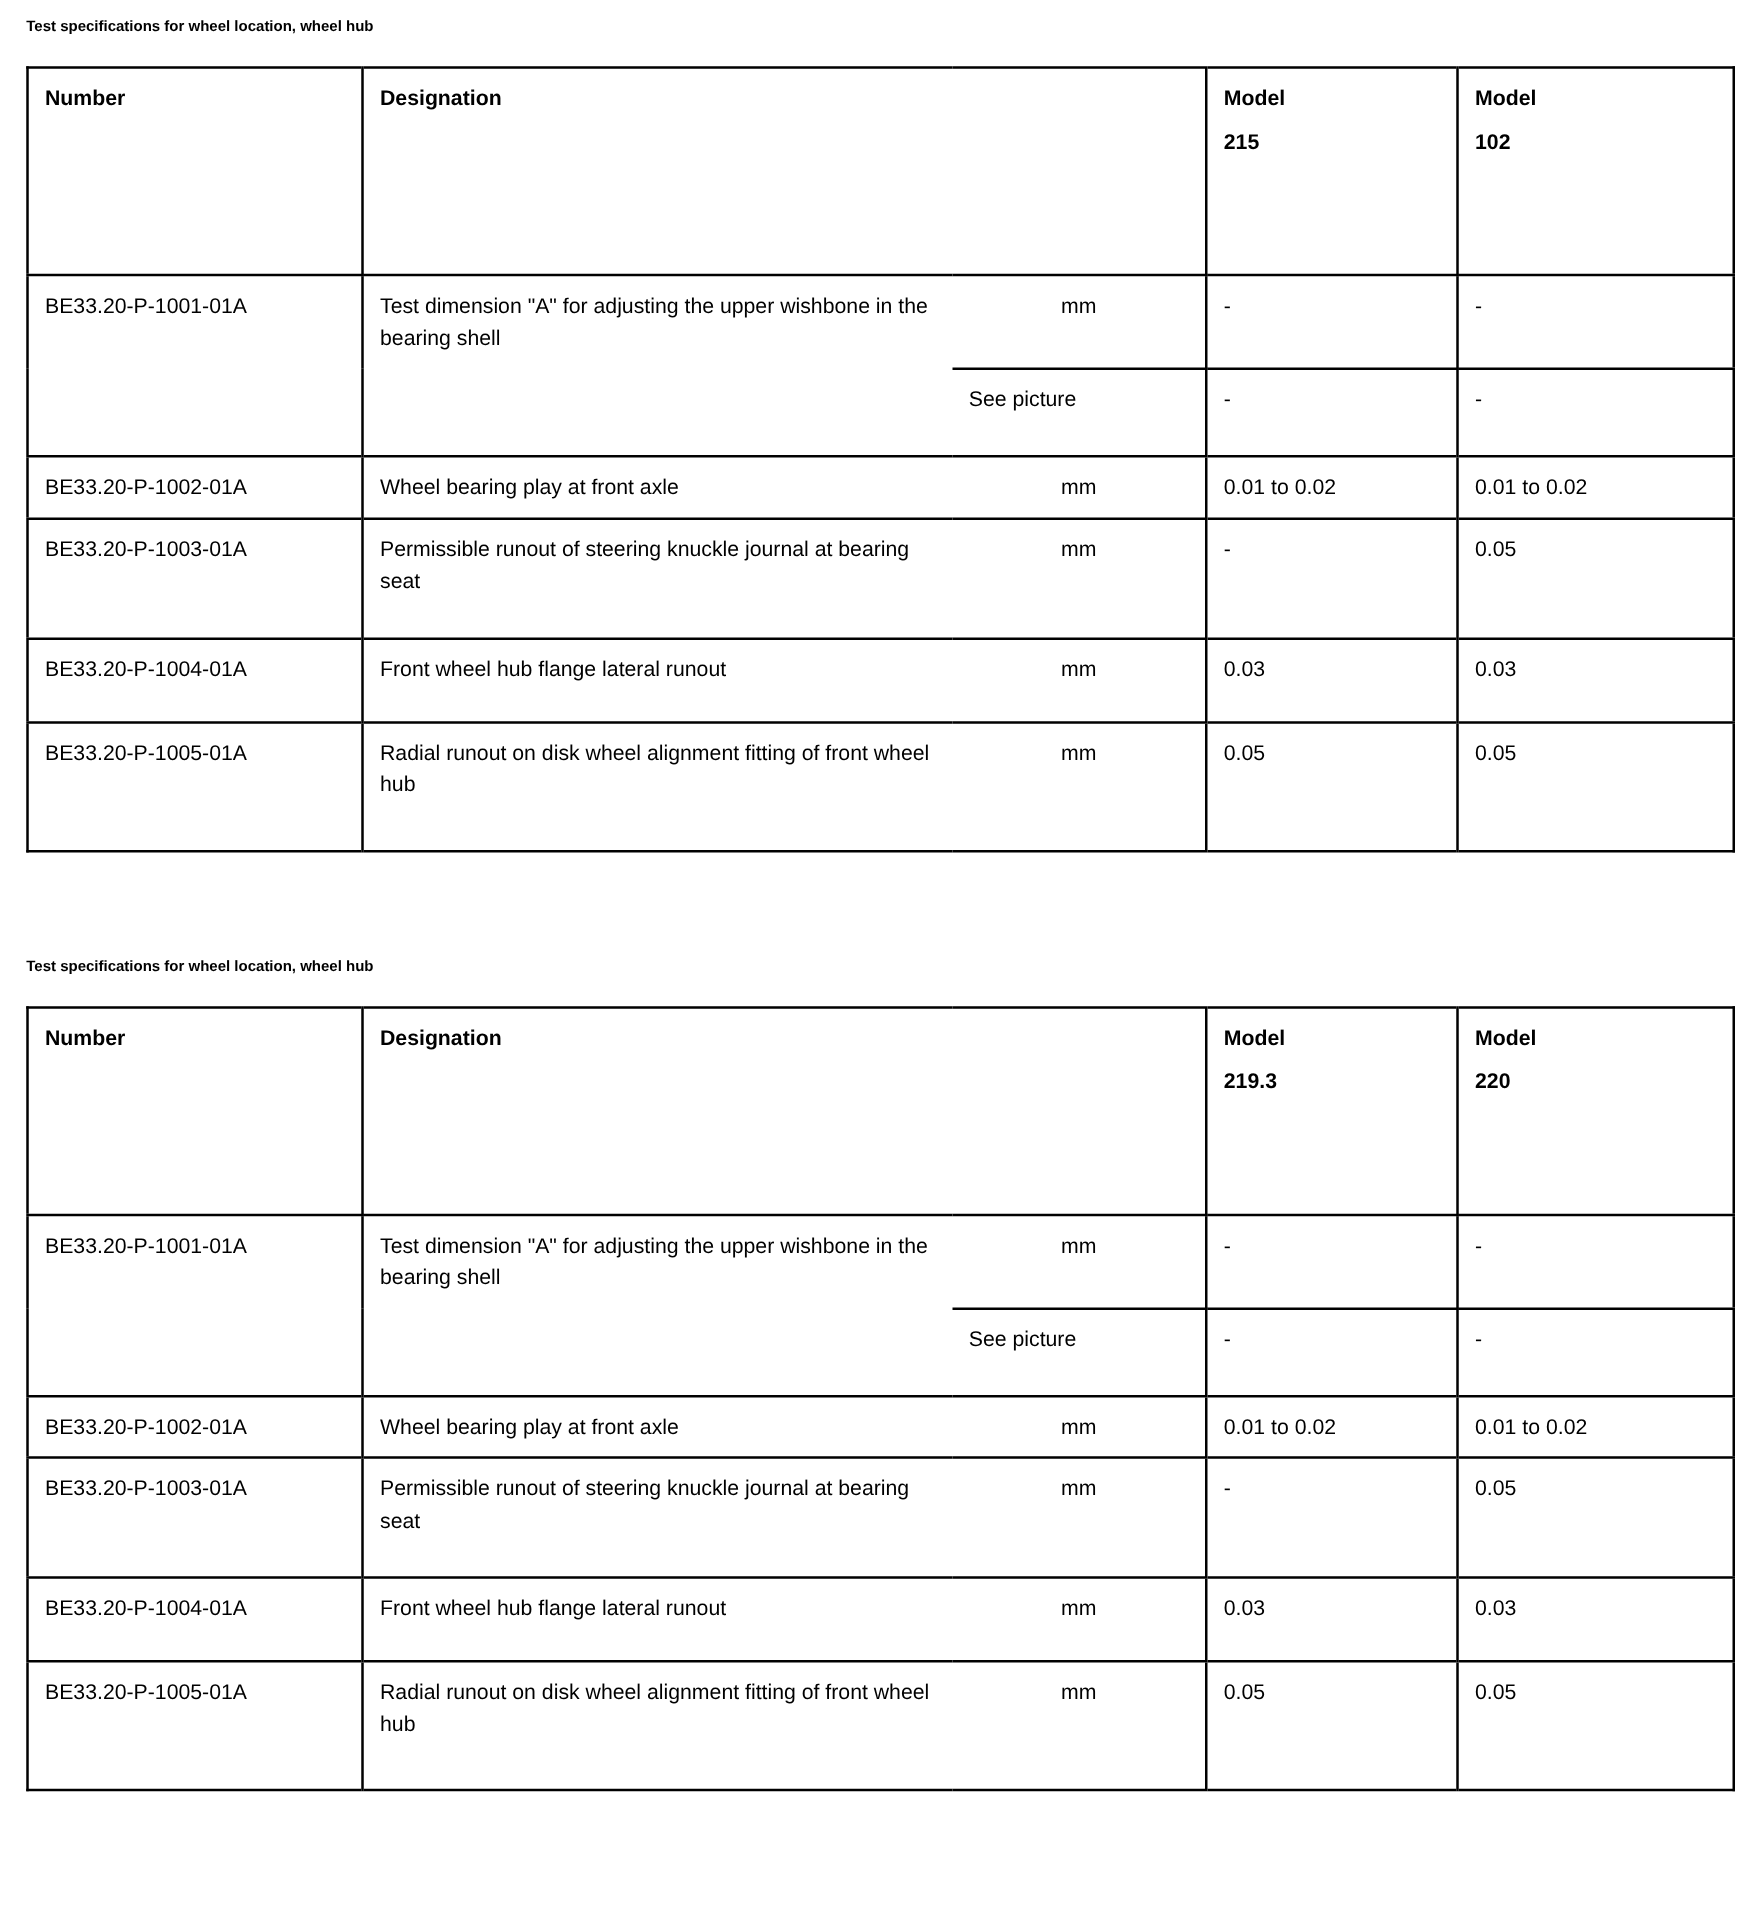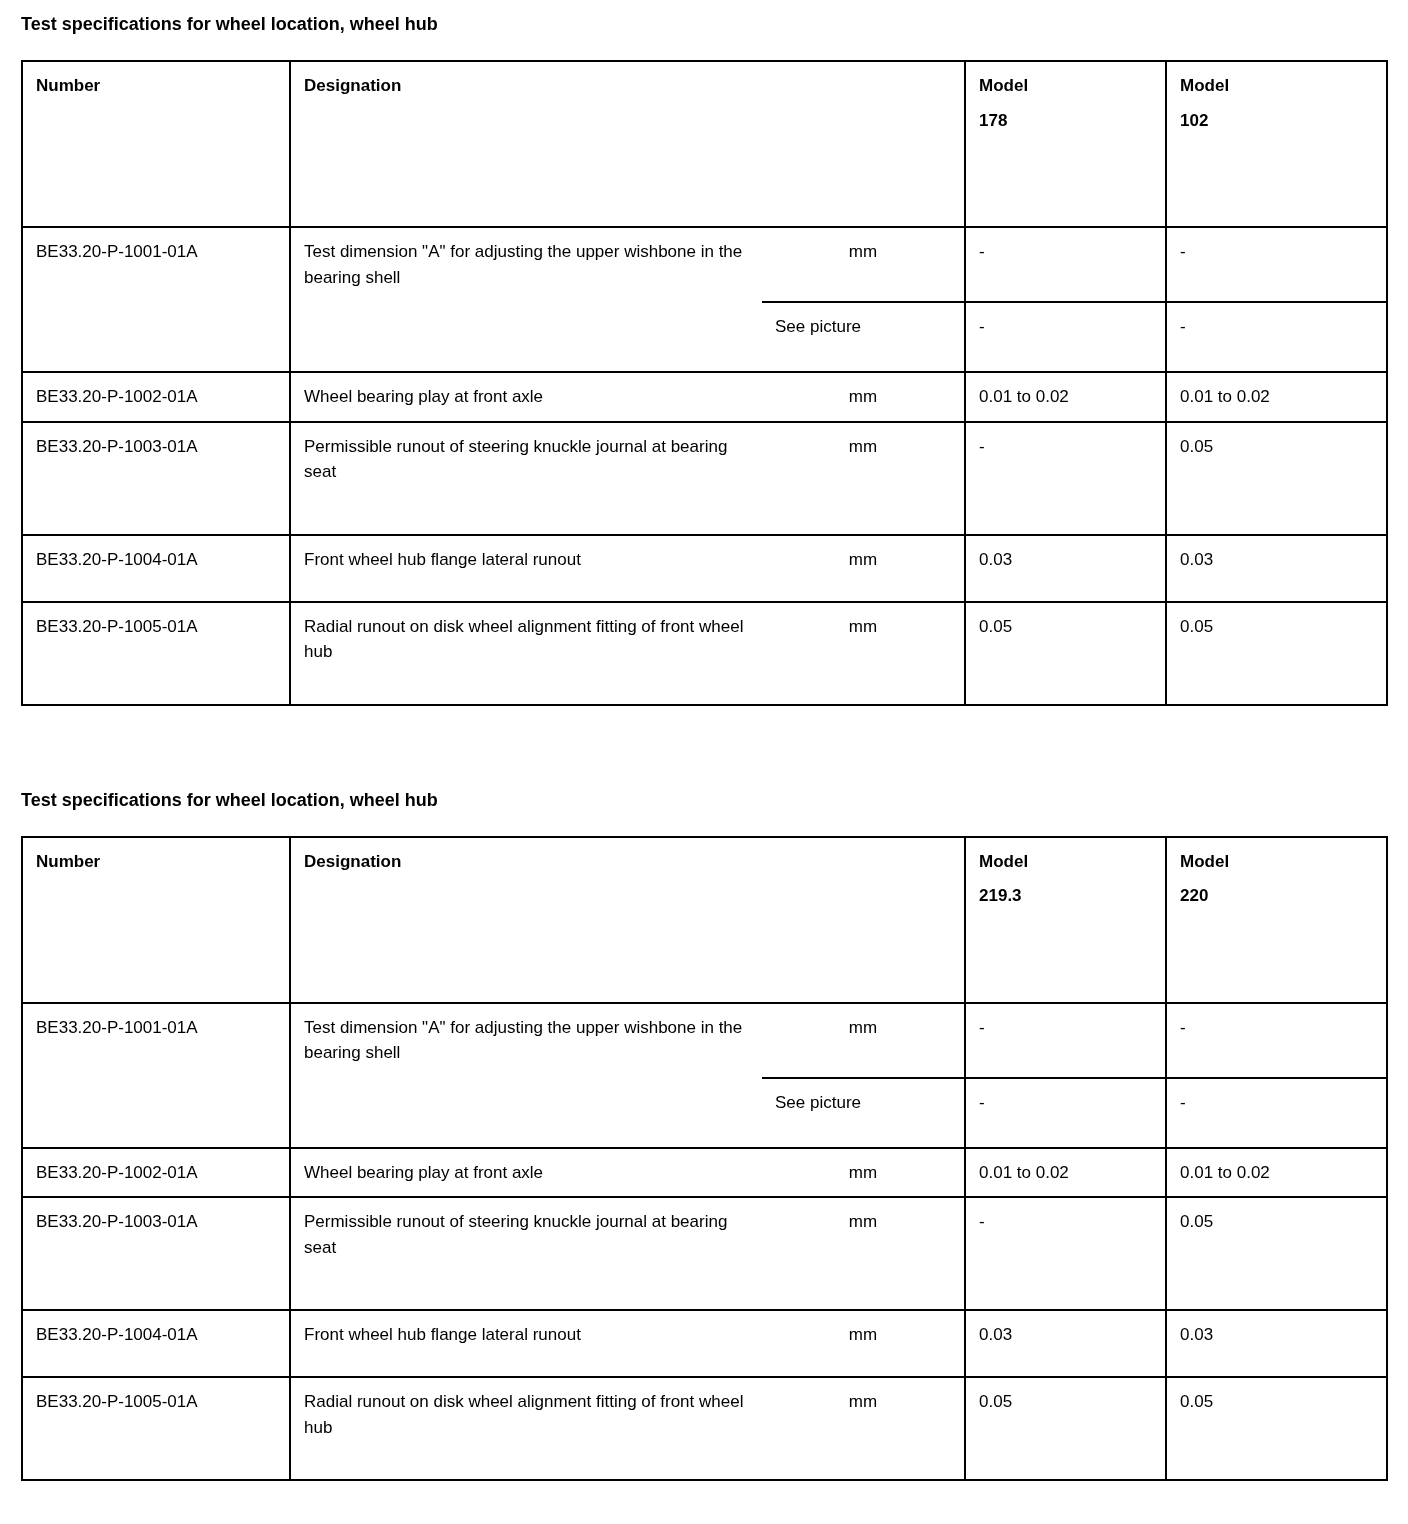--- a/index.html
+++ b/index.html
@@ -9,21 +9,21 @@
     background: #ffffff;
     color: #000000;
     font-family: "Liberation Sans", sans-serif;
   }
   .page {
     width: 1408px;
     padding: 14px 20px 40px 21px;
   }
   .spec-block + .spec-block { margin-top: 84px; }
   .table-title {
-    font-size: 18px;
+    font-size: 12px;
     font-weight: bold;
     margin: 0 0 25px 0;
   }
   table.spec-table {
     border-collapse: collapse;
     table-layout: fixed;
     width: 1365px;
     border: 2px solid #000000;
     padding-left: 44px;
   }
@@ -48,21 +48,21 @@
   .m1, th.h-model1          { border-right: 2px solid #000000; }
 
   .unit-left { text-align: left; }
   .sub-sep { border-bottom: 2px solid #000000; }
 
   
   .tr-head { height: 166px; }
   .tr-r0a  { height: 75px; }
   .tr-sub  { height: 70px; }
   .tr-r1   { height: 46px; }
-  .tr-r2   { height: 113px; }
+  .tr-r2   { height: 96px; }
   .tr-r3   { height: 67px; }
   .tr-r4   { height: 103px; margin-left: 48px; }
 
   .model-value { margin-top: 9px; }
 </style>
 </head>
 <body>
 
 <div class="page">
 
@@ -75,21 +75,21 @@
           <col style="width:203px">
           <col style="width:201px">
           <col style="width:221px">
       </colgroup>
       <thead>
         <tr class="tr-head">
           <th class="h-number">Number</th>
           <th class="h-desig" colspan="2">Designation</th>
           <th class="h-model1">
             <div>Model</div>
-            <div class="model-value">178</div>
+            <div class="model-value">215</div>
           </th>
           <th>
             <div>Model</div>
             <div class="model-value">102</div>
           </th>
         </tr>
       </thead>
       <tbody>
           <tr class="tr-r0a">
             <td class="col-number" rowspan="2">BE33.20-P-1001-01A</td>

